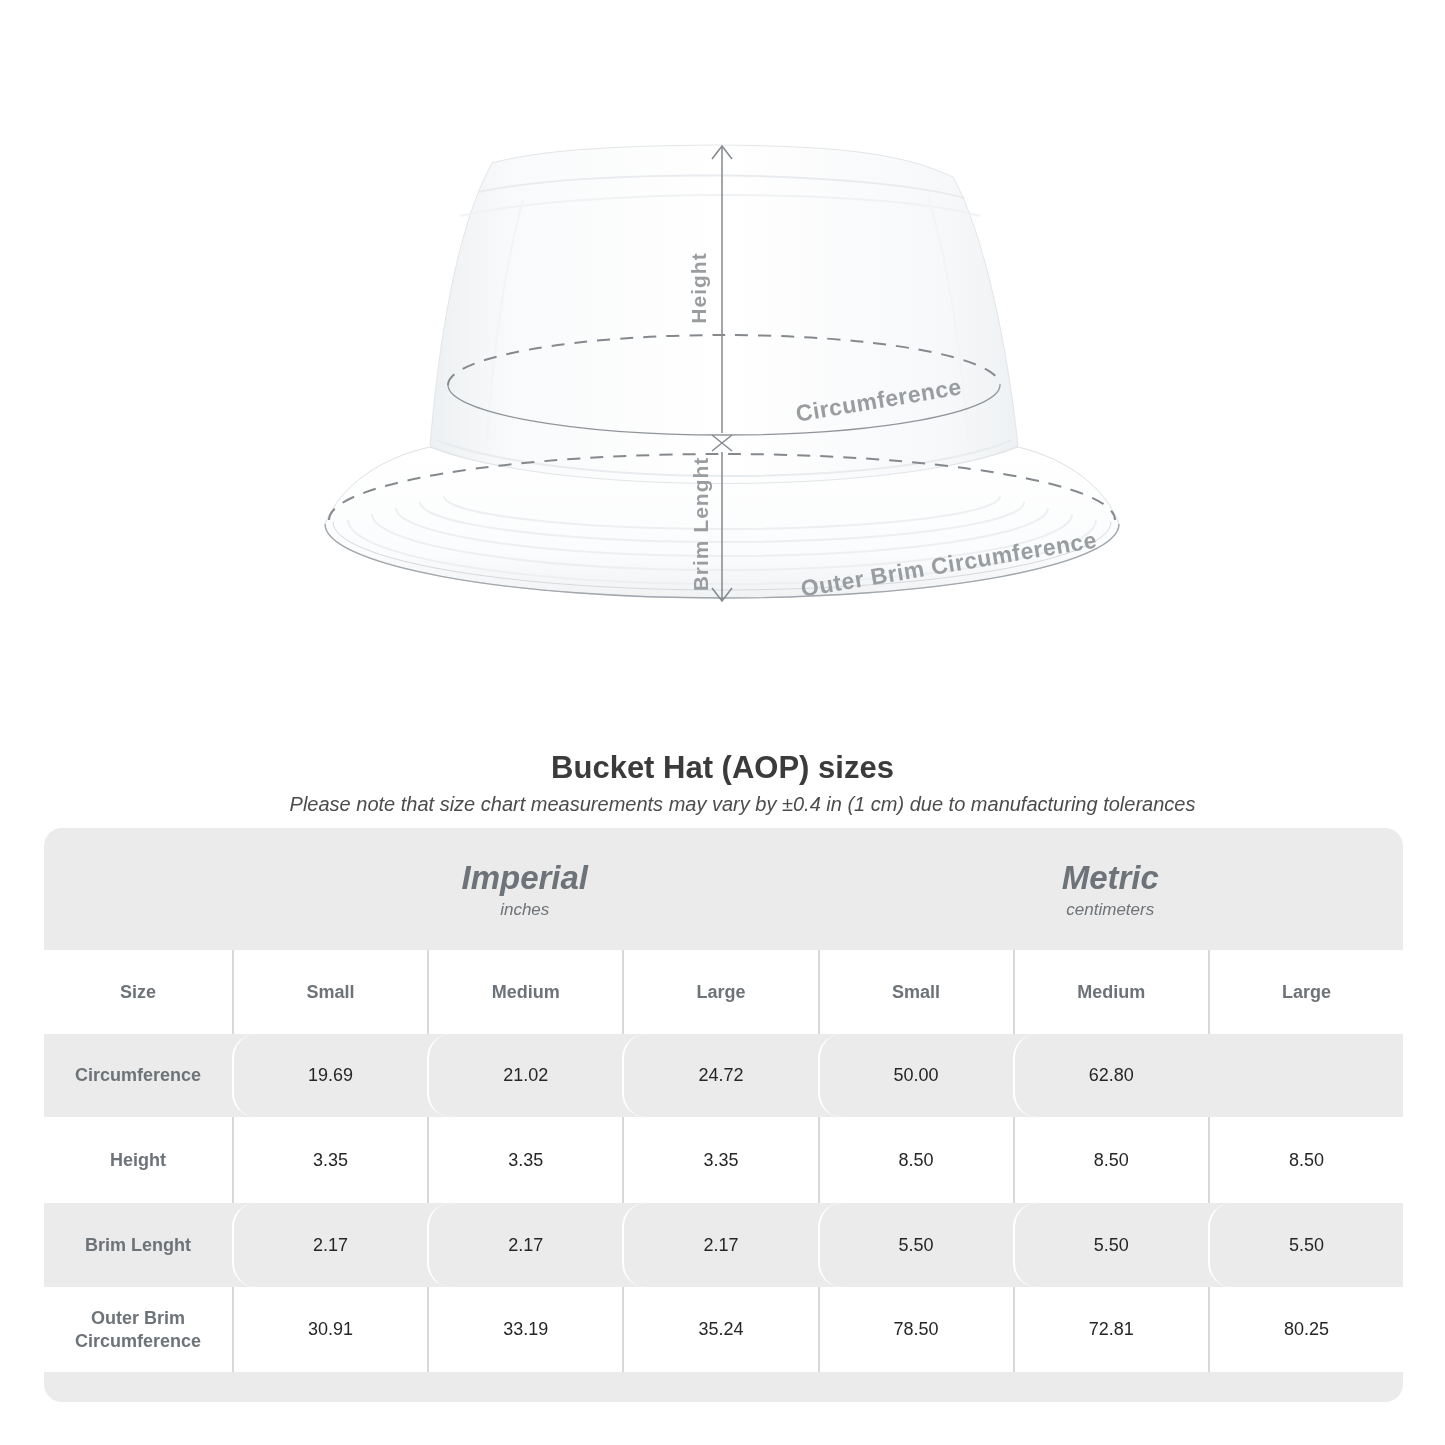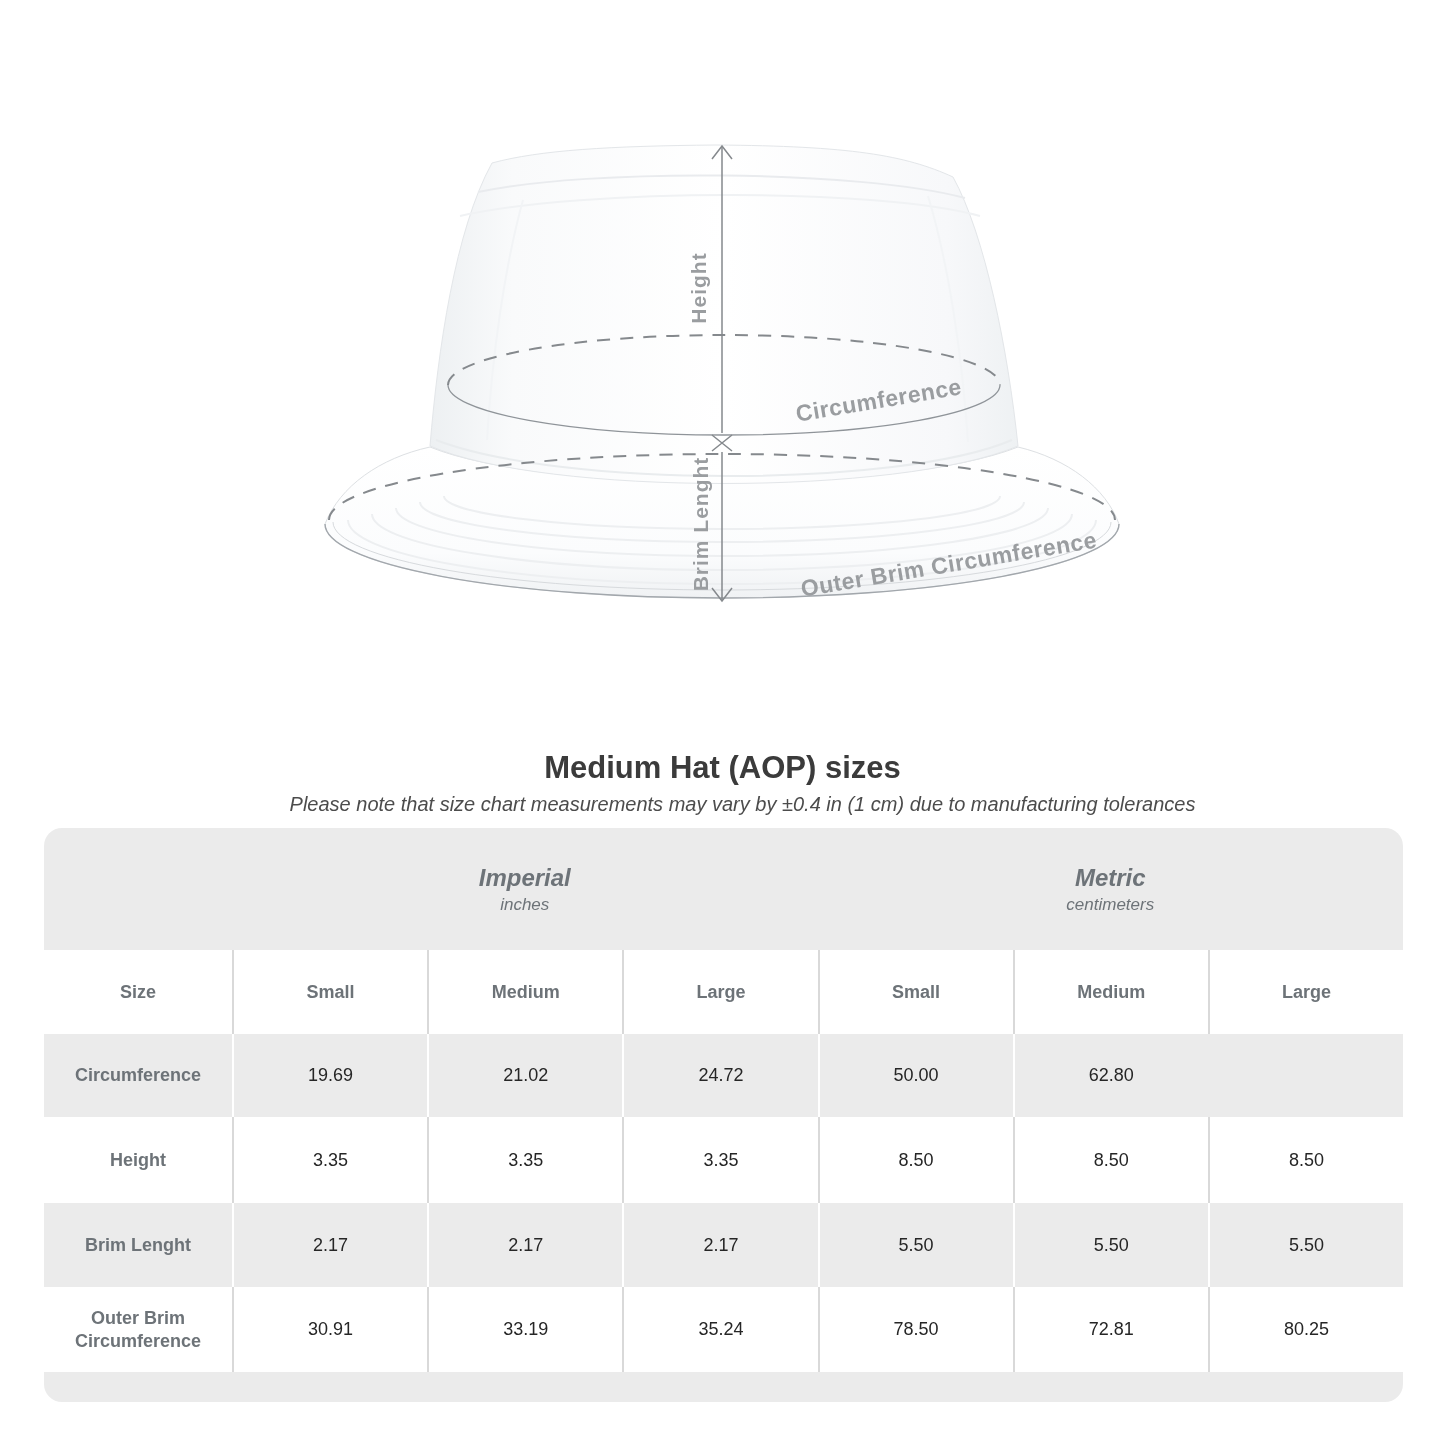--- a/index.html
+++ b/index.html
@@ -22,31 +22,31 @@
   .caption h1 { margin:0; font-size:31px; font-weight:bold; color:var(--heading-text,#3b3b3b); }
   .caption p  { margin:7px 0 0 0; font-size:20px; font-style:italic; color:#4c4c4c;padding-left:40px; }
 
   
   .size-table { position:absolute; left:44px; top:828px; width:1359px; }
   .unit-band {
     display:grid; grid-template-columns:188px 1fr 1fr; height:122px;
     background:var(--stripe-gray,#ebebeb); border-radius:18px 18px 0 0;
   }
   .unit-group { display:flex; flex-direction:column; align-items:center; justify-content:center; gap:3px; }
-  .unit-title { font-size:24px; font-weight:bold; font-style:italic; color:var(--muted-text,#6d7378); }
+  .unit-title { font-size:33px; font-weight:bold; font-style:italic; color:var(--muted-text,#6d7378); }
   .unit-sub   { font-size:17px; font-style:italic; color:var(--muted-text,#6d7378); }
 
   .trow { display:grid; grid-template-columns:188px repeat(6,1fr); }
   .row-white { background:#ffffff; }
   .row-gray  { background:var(--stripe-gray,#ebebeb); }
   .h84 { height:84px; } .h83 { height:83px; } .h86 { height:86px; } .h85 { height:85px; }
   .cell { display:flex; align-items:center; justify-content:center; text-align:center;
           font-size:18px; color:var(--value-text,#262626); line-height:1.25; }
   .trow .cell:not(:first-child) { border-left:2px solid var(--divider-on-white,#d9d9d9); }
-  .row-gray .cell:not(:first-child) { border-left-color:var(--divider-on-gray,#ffffff); }
+  .row-gray .cell:not(:first-child) { border-left-color:var(--divider-on-gray,#ffffff);border-radius:24px; }
   .label-cell, .head-cell { font-weight:bold; color:var(--muted-text,#6d7378); }
   .label-cell { padding:0 8px; }
   .tfooter { height:30px; background:var(--stripe-gray,#ebebeb); border-radius:0 0 18px 18px; }
 </style>
 </head>
 <body>
 
 <div class="page">
 
   <svg class="hat-figure" viewBox="0 0 1445 720" aria-hidden="true">
@@ -99,21 +99,21 @@
     <line class="ann-line" x1="722" y1="452" x2="722" y2="601"></line>
     <path class="ann-line" d="M 712 588 L 722 601 L 732 588"></path>
 
     <text class="ann-text" x="706" y="288" text-anchor="middle" transform="rotate(-90 706 288)">Height</text>
     <text class="ann-text" x="708" y="524" text-anchor="middle" transform="rotate(-90 708 524)">Brim Lenght</text>
     <text class="ann-text-lg" x="880" y="408" text-anchor="middle" transform="rotate(-9.5 880 408)">Circumference</text>
     <text class="ann-text-lg" x="950" y="572" text-anchor="middle" transform="rotate(-9.5 950 572)">Outer Brim Circumference</text>
   </svg>
 
   <div class="caption">
-    <h1>Medium Hat (AOP) sizes</h1>
+    <h1>Bucket Hat (AOP) sizes</h1>
     <p>Please note that size chart measurements may vary by ±0.4 in (1 cm) due to manufacturing tolerances</p>
   </div>
 
   <div class="size-table">
 
     <div class="unit-band">
       <div></div>
       <div class="unit-group">
         <div class="unit-title">Imperial</div>
         <div class="unit-sub">inches</div>

